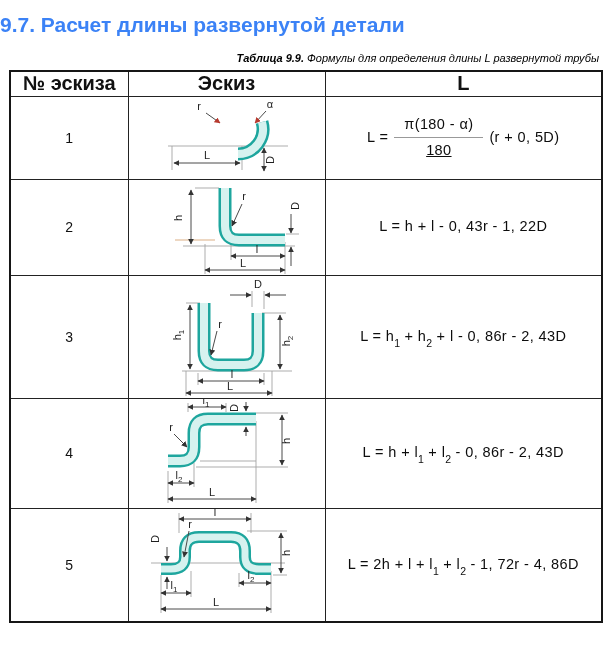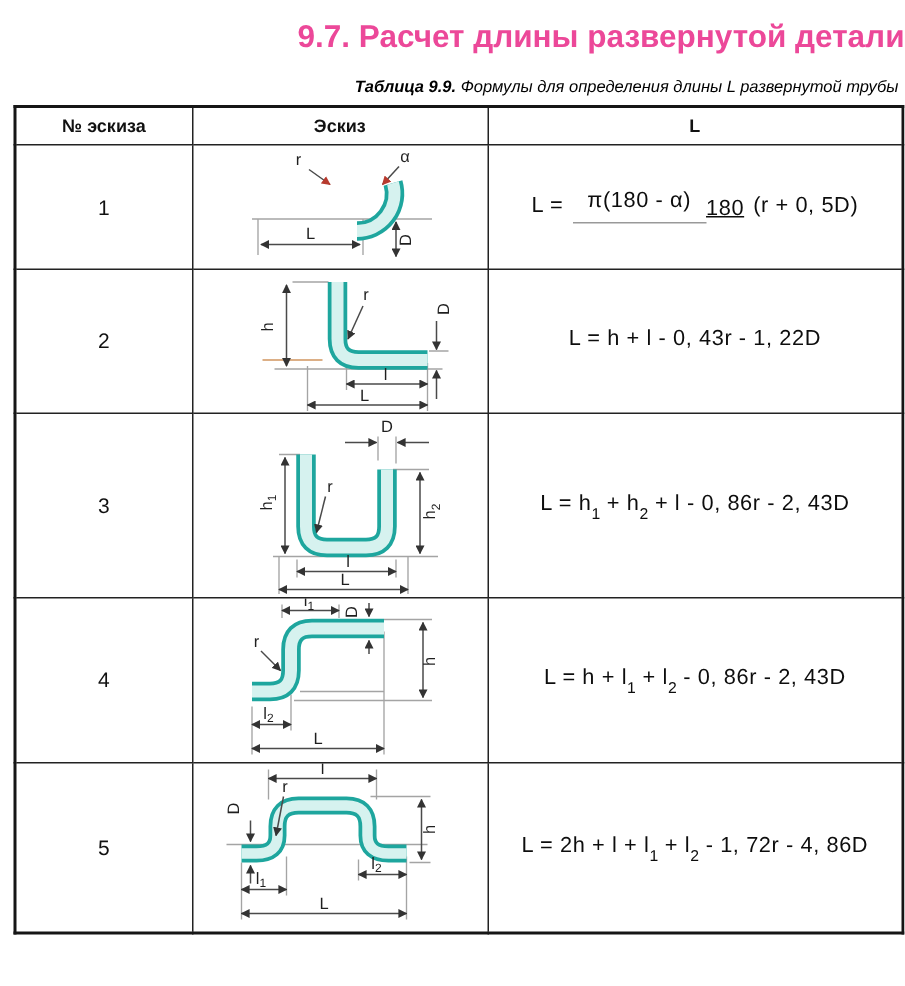--- a/index.html
+++ b/index.html
@@ -11,43 +11,43 @@
     --tan:#dcaf86;
     --fraction-bar:#999999;
   }
   *{box-sizing:border-box;}
   html,body{margin:0;padding:0;}
   body{
     width:603px;height:657px;background:#ffffff;overflow:hidden;
     font-family:"Liberation Sans",sans-serif;color:#111;
   }
   .page-title{
-    margin:11px 0 0 0;text-align:right;font-size:21px;font-weight:bold;
-    line-height:28px;color:#ec4899;
+    margin:11px 0 0 0;text-align:left;font-size:21px;font-weight:bold;
+    line-height:28px;color:#3b82f6;
   }
   .table-caption{
     width:592px;margin:13px 0 6px 9px;text-align:right;
     font-size:11px;font-style:italic;color:#000;padding-right:2px;
   }
   .table-caption .cap-bold{font-weight:bold;}
   table.main{
     border-collapse:collapse;margin-left:9px;table-layout:fixed;width:592px;
     border:2px solid #161616;
   }
   th,td{border:1.5px solid #222;padding:0;text-align:center;vertical-align:middle;}
-  th{font-size:12px;font-weight:bold;height:25px;}
+  th{font-size:20px;font-weight:bold;height:25px;}
   td.num-cell{font-size:14px;}
   td.sketch-cell{line-height:0;}
   td.sketch-cell svg{display:block;margin:0 auto;}
   .formula{
     display:flex;align-items:center;justify-content:center;
     font-size:14.5px;letter-spacing:.4px;color:#0d0d0d;gap:6px;line-height:1.2;
   }
   .formula sub{font-size:10.5px;letter-spacing:0;position:relative;top:2px;line-height:0;}
-  .frac{display:inline-flex;flex-direction:row;align-items:center;}
+  .frac{display:inline-flex;flex-direction:column;align-items:center;}
   .frac .fr-num{padding:0 10px 4px 10px;border-bottom:1.5px solid var(--fraction-bar);}
   .frac .fr-den{padding-top:4px;text-decoration:underline;}
   
   .pipe-o{fill:none;stroke:var(--pipe-stroke);stroke-width:13;}
   .pipe-i{fill:none;stroke:var(--pipe-fill);stroke-width:8;}
   .pipe-o.thin{stroke-width:12;}
   .pipe-i.thin{stroke-width:7;}
   .ext{stroke:var(--ext);stroke-width:0.9;}
   .tanl{stroke:var(--tan);stroke-width:1.2;}
   .dim,.lead{stroke:var(--dim);stroke-width:1;fill:none;}

